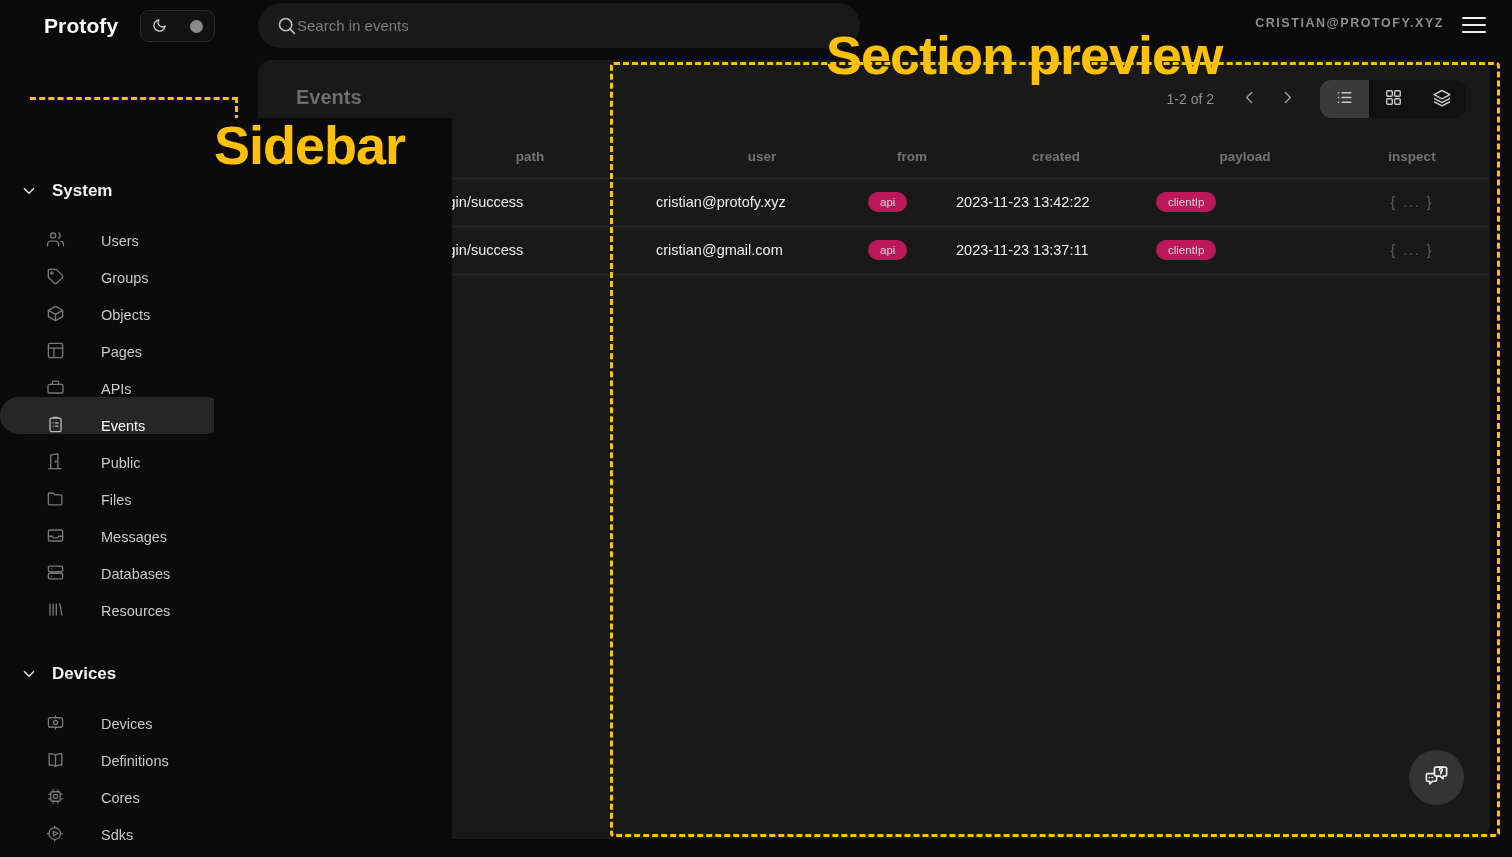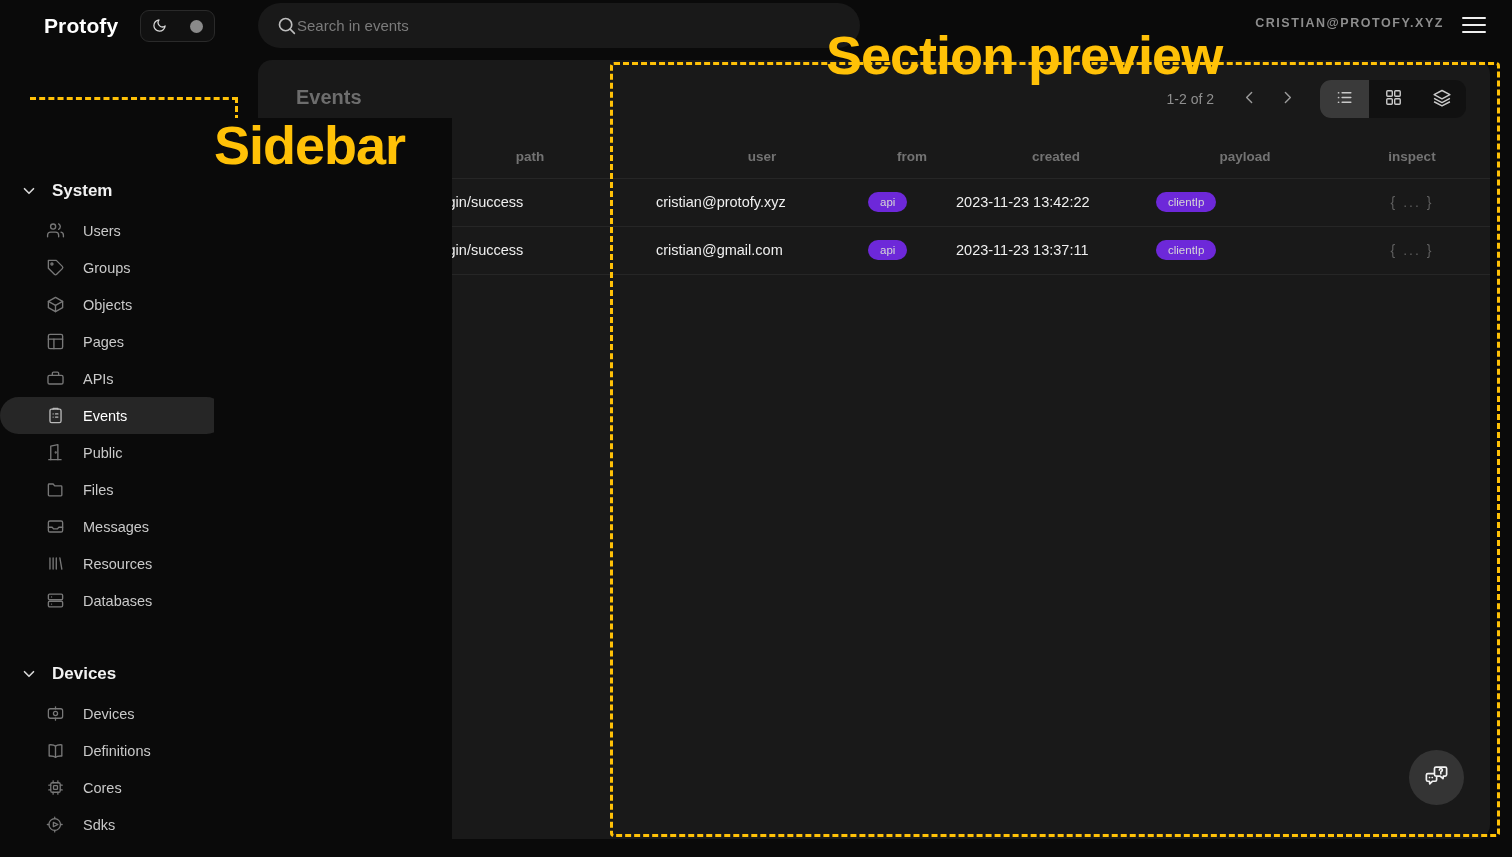--- a/index.html
+++ b/index.html
@@ -56,21 +56,21 @@
     position: absolute; left: 0; top: 118px; width: 238px; height: 739px;
     background: #0a0a0a; overflow: hidden; margin-top: 44px;
   }
   .sb-group {
     display: flex; align-items: center; gap: 14px;
     padding: 0 0 0 20px; height: 42px; margin-top: 8px;
   }
   .sb-group .chev { color: #d8d8d8; display: flex; }
   .sb-group-label { color: #f2f2f2; font-size: 17px; font-weight: 700; }
   .sb-item {
-    display: flex; align-items: center; gap: 18px;
+    display: flex; align-items: flex-end; gap: 36px;
     height: 37px; margin: 0 13px 0 0; padding-left: 45px;
     border-radius: 19px; cursor: pointer;
   }
   .sb-item.active { background: #262626; }
   .sb-item .ic { color: #787878; display: flex; width: 20px; justify-content: center; }
   .sb-item.active .ic { color: #b9b9b9; }
   .sb-item-label { color: #c9c9c9; font-size: 14.5px; }
   .sb-item.active .sb-item-label { color: #ffffff; }
   .sb-gap { height: 26px; }
 
@@ -127,21 +127,21 @@
 
   .chk {
     width: 22px; height: 22px; border: 1.3px solid #3d3d3d;
     border-radius: 6px; background: transparent; cursor: pointer;
   }
   .dots { color: #5e5e5e; font-size: 15px; line-height: 1; letter-spacing: 0;
           writing-mode: vertical-rl; cursor: pointer; }
   .rowicon { color: #6e6e6e; display: flex; }
   .cell-text { color: #efefef; font-size: 14.5px; }
   .tag {
-    display: inline-block; background: #6d28d9; color: #d6d6d6;
+    display: inline-block; background: #be185d; color: #d6d6d6;
     font-size: 11.5px; border-radius: 11px; padding: 4px 12px;
   }
   .inspect-brace { color: #5e5e5e; font-size: 14px; letter-spacing: 2px; }
 
   
   .help-fab {
     position: absolute; right: 26px; bottom: 34px;
     width: 55px; height: 55px; border-radius: 50%;
     background: #343434; display: flex; align-items: center; justify-content: center;
     cursor: pointer; color: #f2f2f2;
@@ -309,40 +309,40 @@
           <svg width="19" height="19" viewBox="0 0 24 24" fill="none" stroke="currentColor" stroke-width="1.7" stroke-linecap="round" stroke-linejoin="round">
             <rect x="3" y="5" width="18" height="14" rx="2"></rect>
             <path d="M3 13h5l1.5 2h5L16 13h5"></path>
           </svg>
         </span>
       <span class="sb-item-label">Messages</span>
     </div>
 
     <div class="sb-item">
       <span class="ic">
+          <svg width="19" height="19" viewBox="0 0 24 24" fill="none" stroke="currentColor" stroke-width="1.7" stroke-linecap="round" stroke-linejoin="round">
+            <rect x="3" y="4" width="18" height="7" rx="1.6"></rect>
+            <rect x="3" y="13" width="18" height="7" rx="1.6"></rect>
+            <line x1="7" y1="7.5" x2="7.01" y2="7.5"></line>
+            <line x1="7" y1="16.5" x2="7.01" y2="16.5"></line>
+          </svg>
+        </span>
+      <span class="sb-item-label">Databases</span>
+    </div>
+
+    <div class="sb-item">
+      <span class="ic">
           <svg width="19" height="19" viewBox="0 0 24 24" fill="none" stroke="currentColor" stroke-width="1.7" stroke-linecap="round">
             <line x1="5" y1="5" x2="5" y2="19"></line>
             <line x1="9" y1="5" x2="9" y2="19"></line>
             <line x1="13" y1="5" x2="13" y2="19"></line>
             <line x1="17.5" y1="5" x2="20" y2="19"></line>
           </svg>
         </span>
       <span class="sb-item-label">Resources</span>
-    </div>
-
-    <div class="sb-item">
-      <span class="ic">
-          <svg width="19" height="19" viewBox="0 0 24 24" fill="none" stroke="currentColor" stroke-width="1.7" stroke-linecap="round" stroke-linejoin="round">
-            <rect x="3" y="4" width="18" height="7" rx="1.6"></rect>
-            <rect x="3" y="13" width="18" height="7" rx="1.6"></rect>
-            <line x1="7" y1="7.5" x2="7.01" y2="7.5"></line>
-            <line x1="7" y1="16.5" x2="7.01" y2="16.5"></line>
-          </svg>
-        </span>
-      <span class="sb-item-label">Databases</span>
     </div>
 
     <div class="sb-gap"></div>
 
     <div class="sb-group">
       <span class="chev">
         <svg width="18" height="18" viewBox="0 0 24 24" fill="none" stroke="currentColor" stroke-width="2.2" stroke-linecap="round" stroke-linejoin="round">
             <polyline points="6 9 12 15 18 9"></polyline>
           </svg>
       </span>

